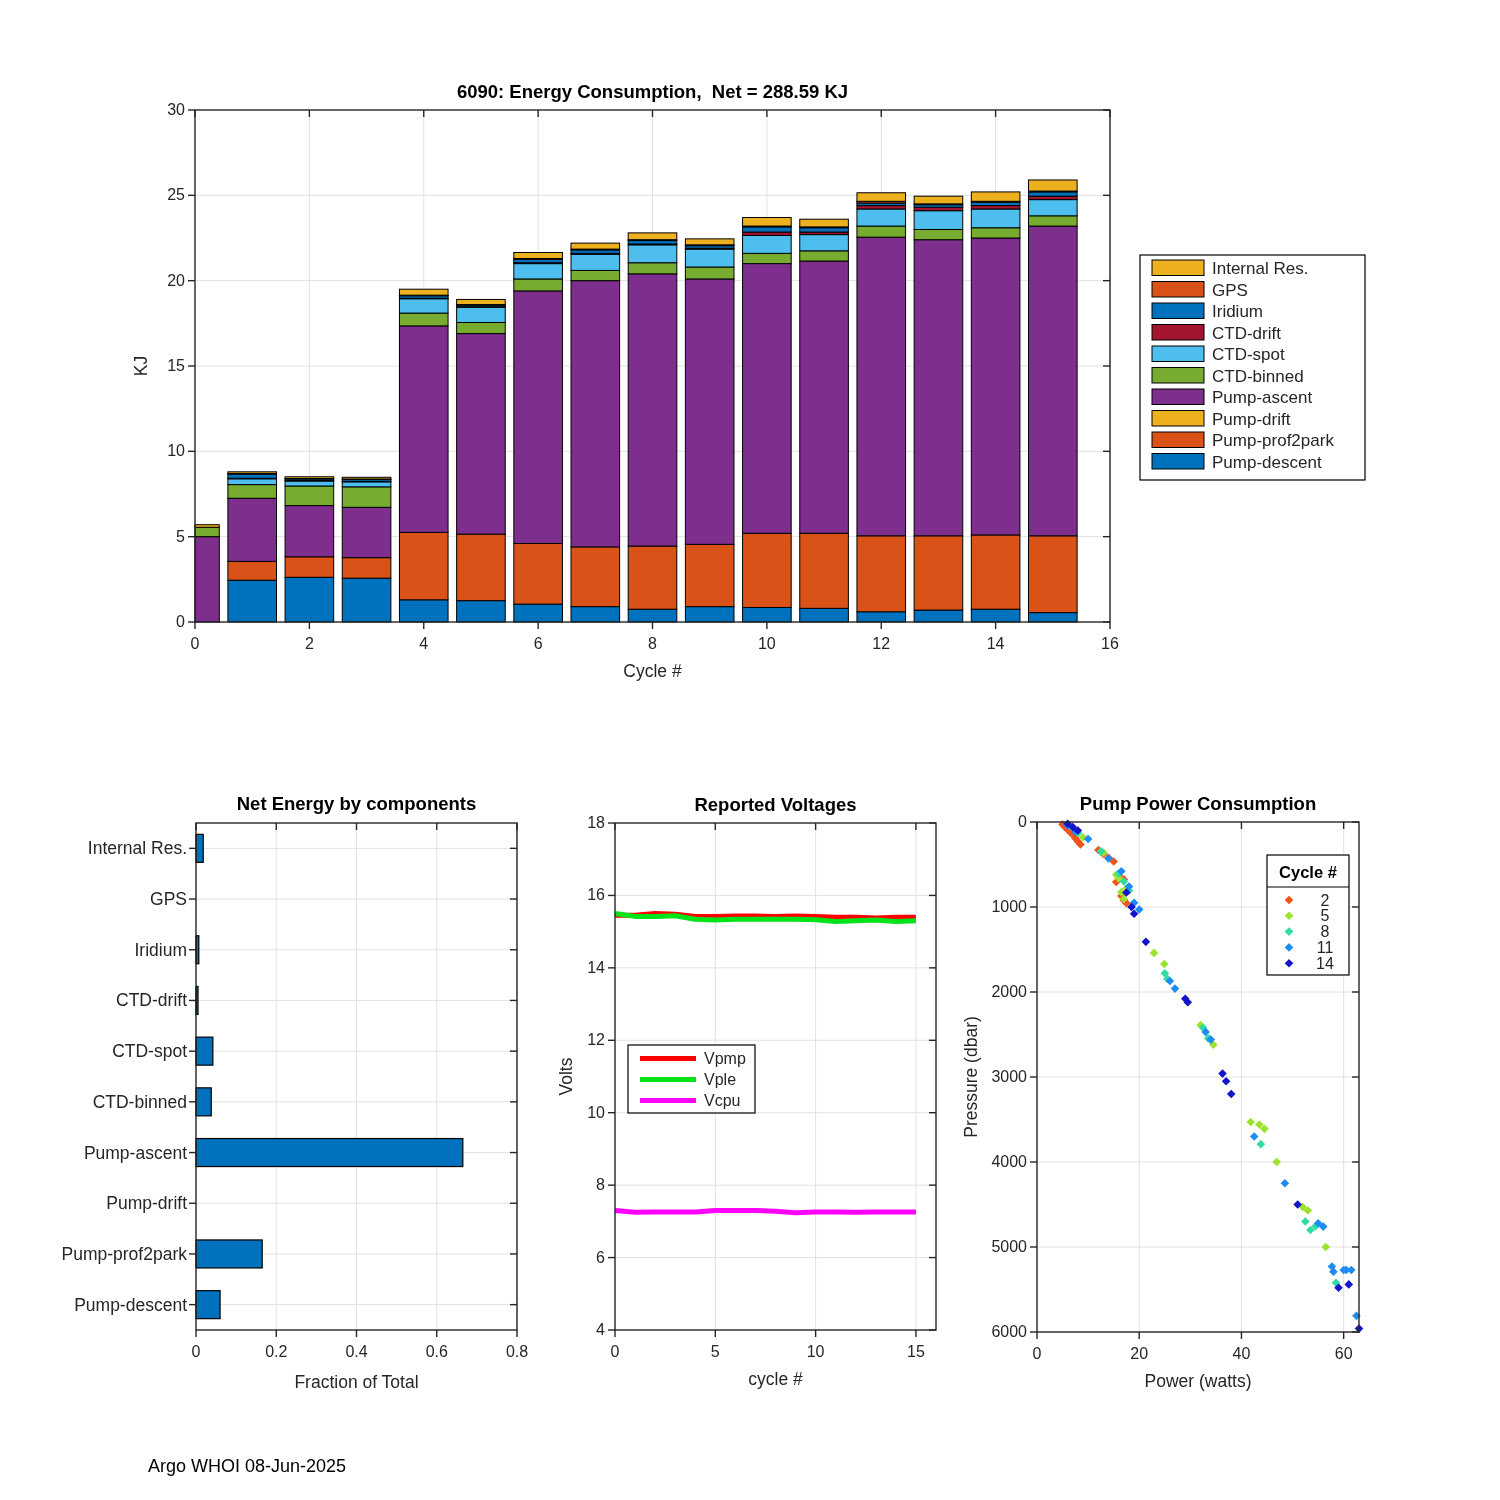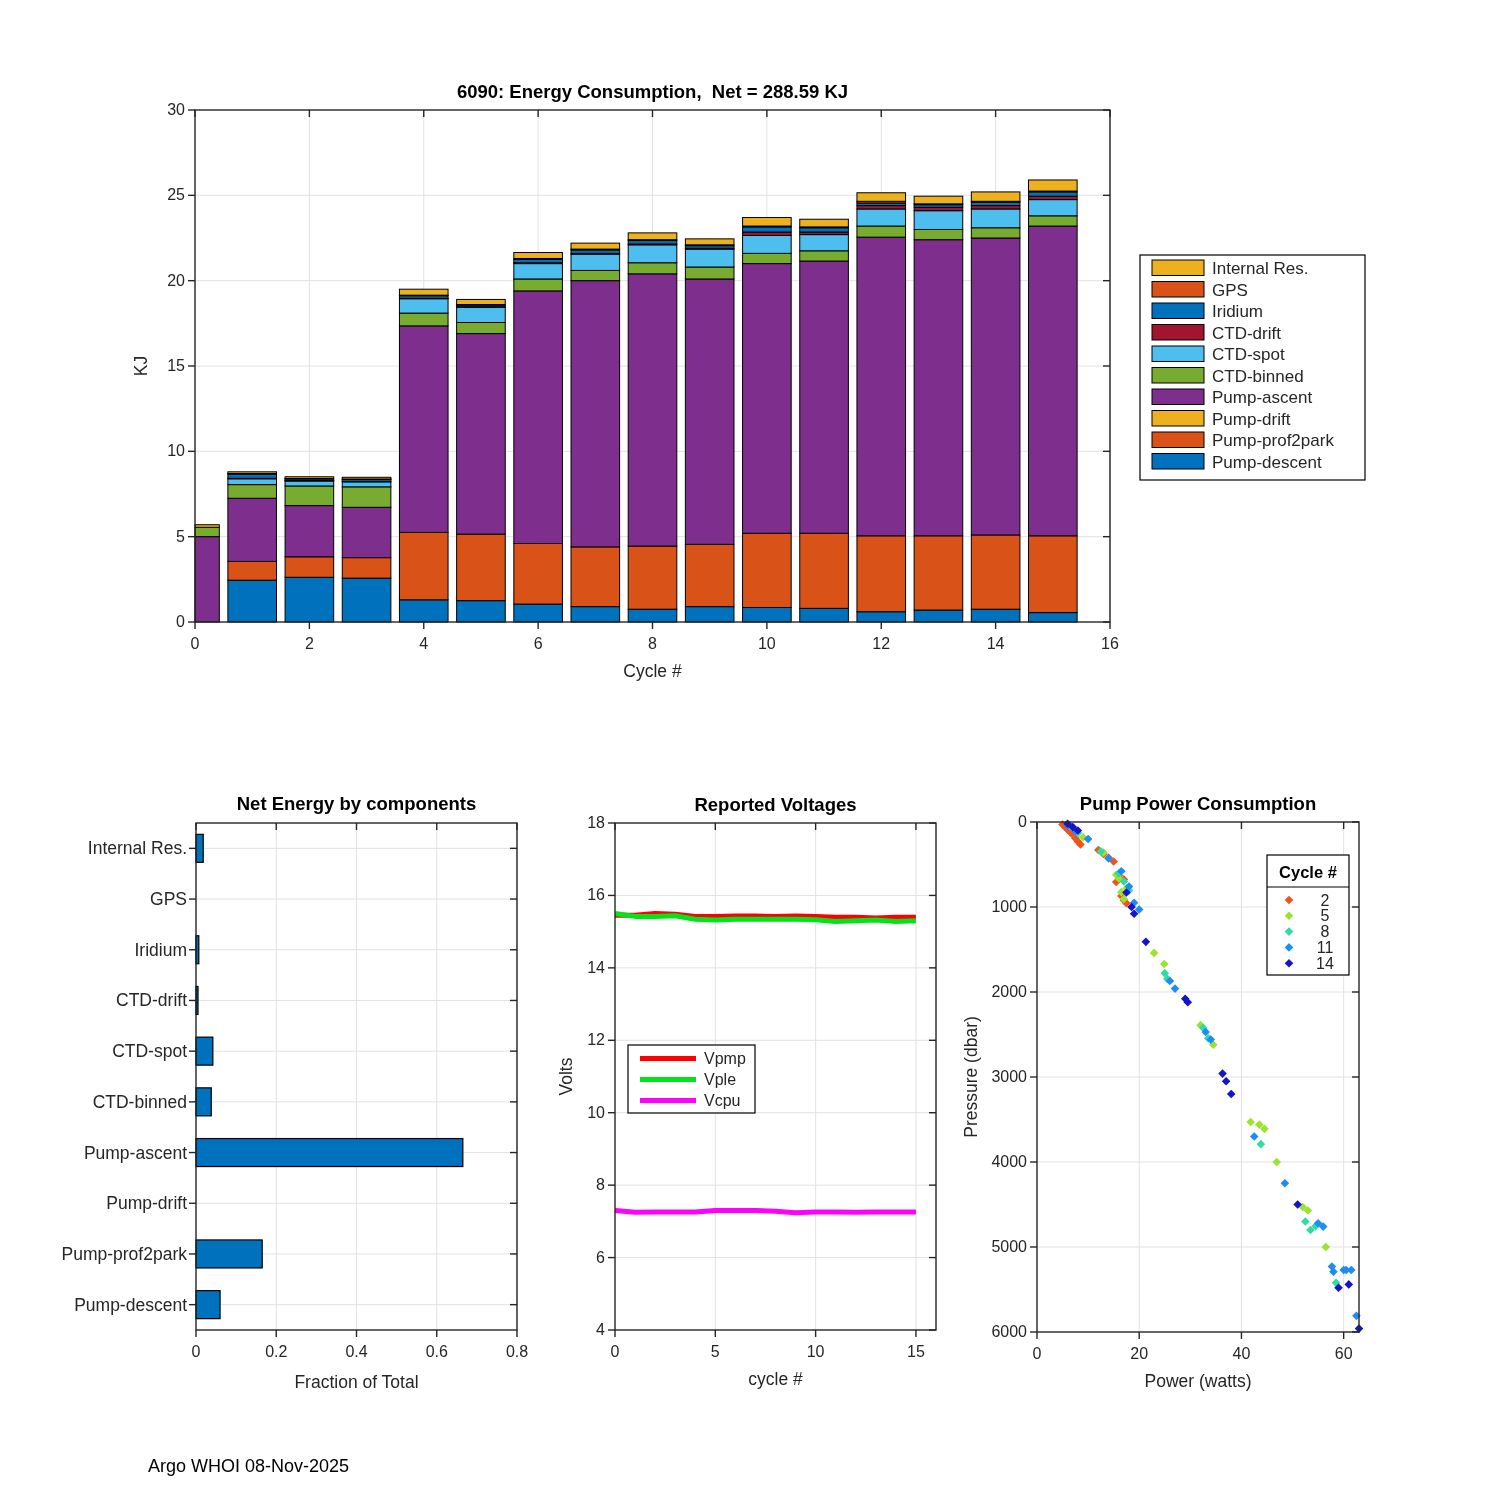--- a/index.html
+++ b/index.html
@@ -573,14 +573,14 @@
         <path d="M329.7 130.8 L334 126.50000000000001 L338.3 130.8 L334 135.10000000000002 Z" fill="#9BE32E"></path>
         <text x="370" y="136.3" class="legsm" text-anchor="middle">5</text>
         <path d="M329.7 146.6 L334 142.29999999999998 L338.3 146.6 L334 150.9 Z" fill="#2EDCA4"></path>
         <text x="370" y="152.1" class="legsm" text-anchor="middle">8</text>
         <path d="M329.7 162.4 L334 158.1 L338.3 162.4 L334 166.70000000000002 Z" fill="#1E8CF5"></path>
         <text x="370" y="167.9" class="legsm" text-anchor="middle">11</text>
         <path d="M329.7 178.2 L334 173.89999999999998 L338.3 178.2 L334 182.5 Z" fill="#1414C8"></path>
         <text x="370" y="183.7" class="legsm" text-anchor="middle">14</text>
       </g>
     </svg>
-  <div class="footer">Argo WHOI 08-Nov-2025</div>
+  <div class="footer">Argo WHOI 08-Jun-2025</div>
 </div>
 
 </body></html>

